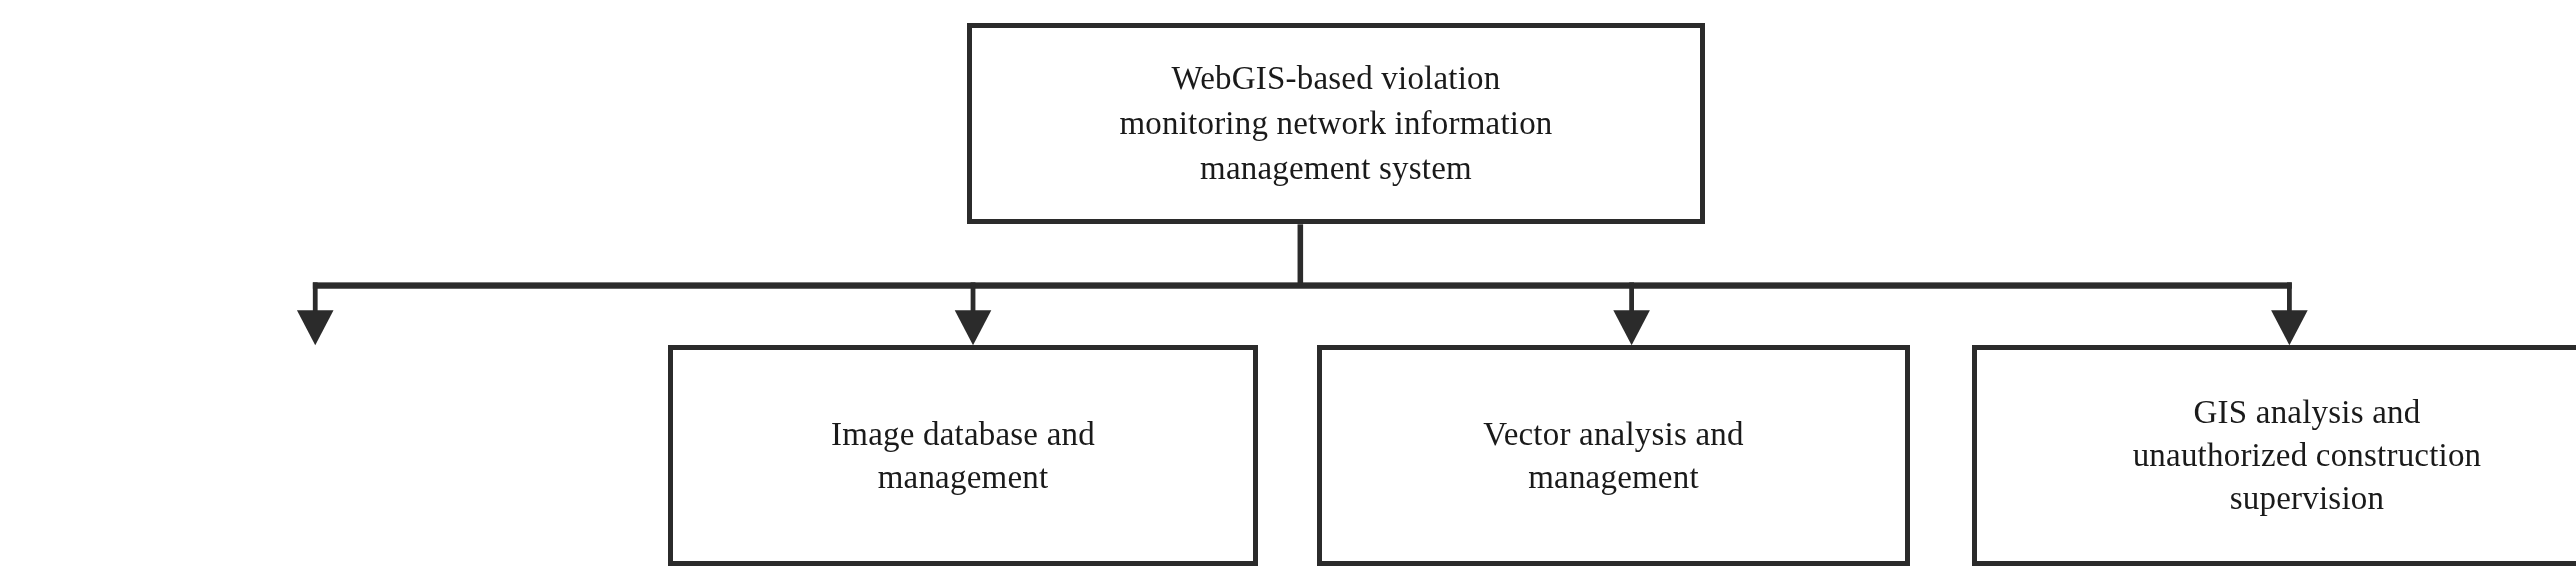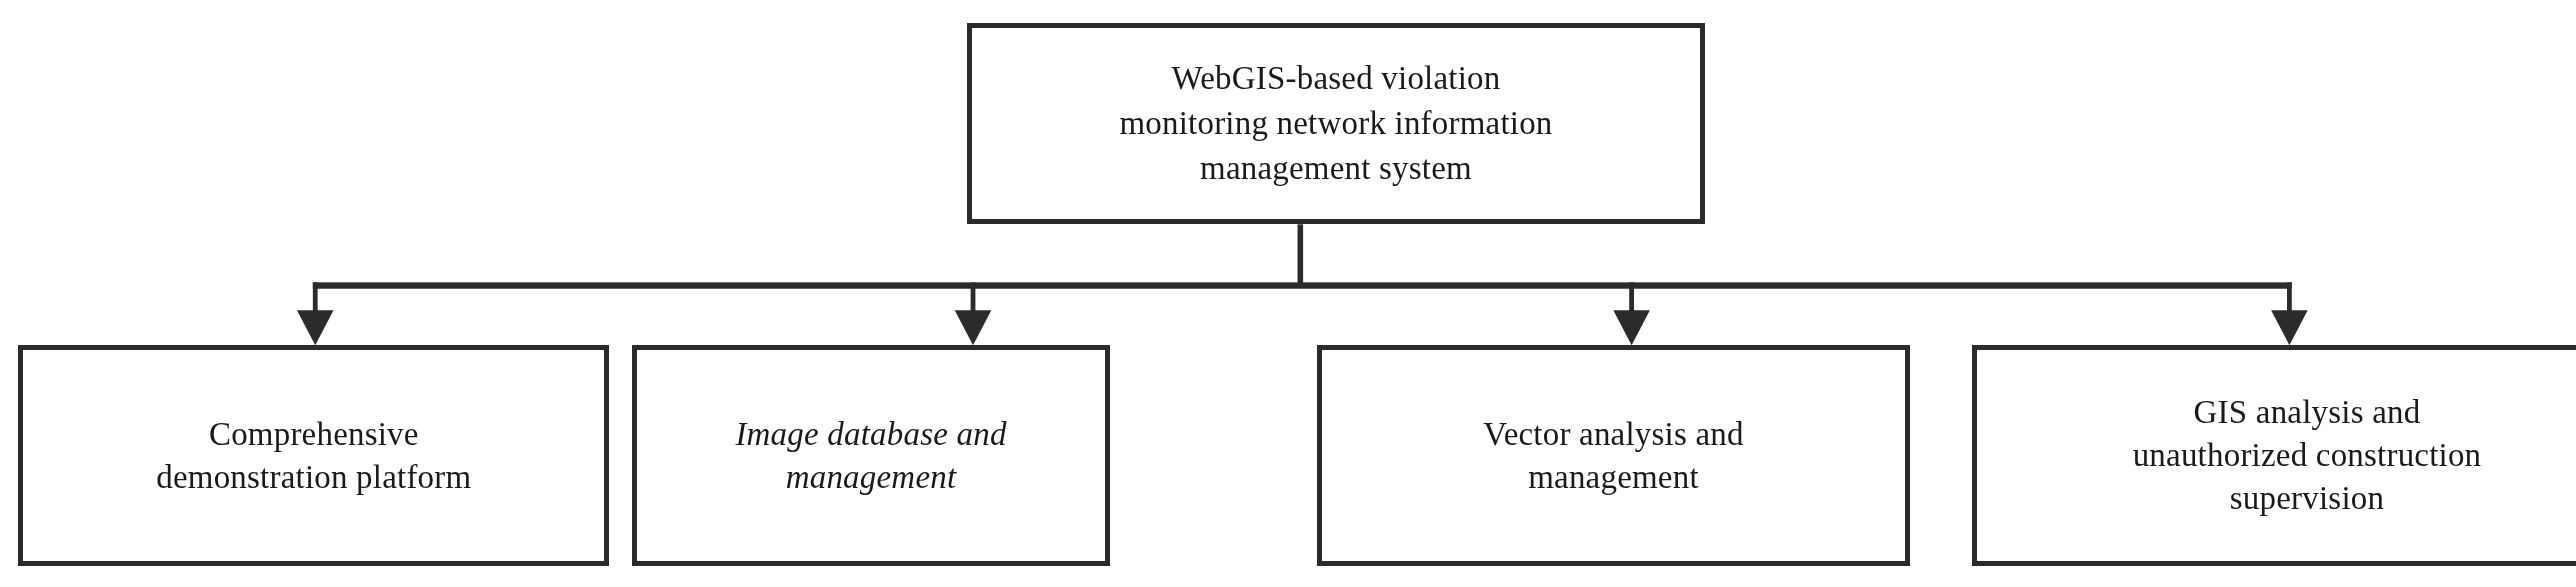--- a/index.html
+++ b/index.html
@@ -43,21 +43,21 @@
   }
   #root-node .node-label {
     font-size: 33px;
     line-height: 1.36;
   }
   .leaf-node {
     top: 345px;
     height: 221px;
   }
   #leaf-node-0 { left: 18.3px;   width: 591px; }
-  #leaf-node-1 { left: 632px;  width: 478px; font-style: italic; }
+  #leaf-node-1 { left: 668px;  width: 590px; }
   #leaf-node-2 { left: 1317px; width: 593px; }
   #leaf-node-3 { left: 1972px; width: 670px; }
 
   
   #connector-layer {
     position: absolute;
     left: 0;
     top: 0;
     width: 2576px;
     height: 587px;
@@ -87,24 +87,20 @@
     <rect x="2874" y="355" width="6" height="38" fill="#2b2b2b"></rect>
     <polygon points="2854,390 2900,390 2877,434" fill="#2b2b2b"></polygon>
   </svg>
 
   <div id="root-node" class="node-box" style="border-color: rgb(43, 43, 43); background-color: rgb(255, 255, 255);">
     <span class="node-label" style="color: rgb(26, 26, 26);">WebGIS-based violation
 monitoring network information
 management system</span>
   </div>
 
-  <div id="leaf-node-0" class="node-box leaf-node" style="border-color: rgb(43, 43, 43); background-color: rgb(255, 255, 255);">
-    <span class="node-label" style="color: rgb(26, 26, 26);">Comprehensive
-demonstration platform</span>
-  </div>
 
   <div id="leaf-node-1" class="node-box leaf-node" style="border-color: rgb(43, 43, 43); background-color: rgb(255, 255, 255);">
     <span class="node-label" style="color: rgb(26, 26, 26);">Image database and
 management</span>
   </div>
 
   <div id="leaf-node-2" class="node-box leaf-node" style="border-color: rgb(43, 43, 43); background-color: rgb(255, 255, 255);">
     <span class="node-label" style="color: rgb(26, 26, 26);">Vector analysis and
 management</span>
   </div>

